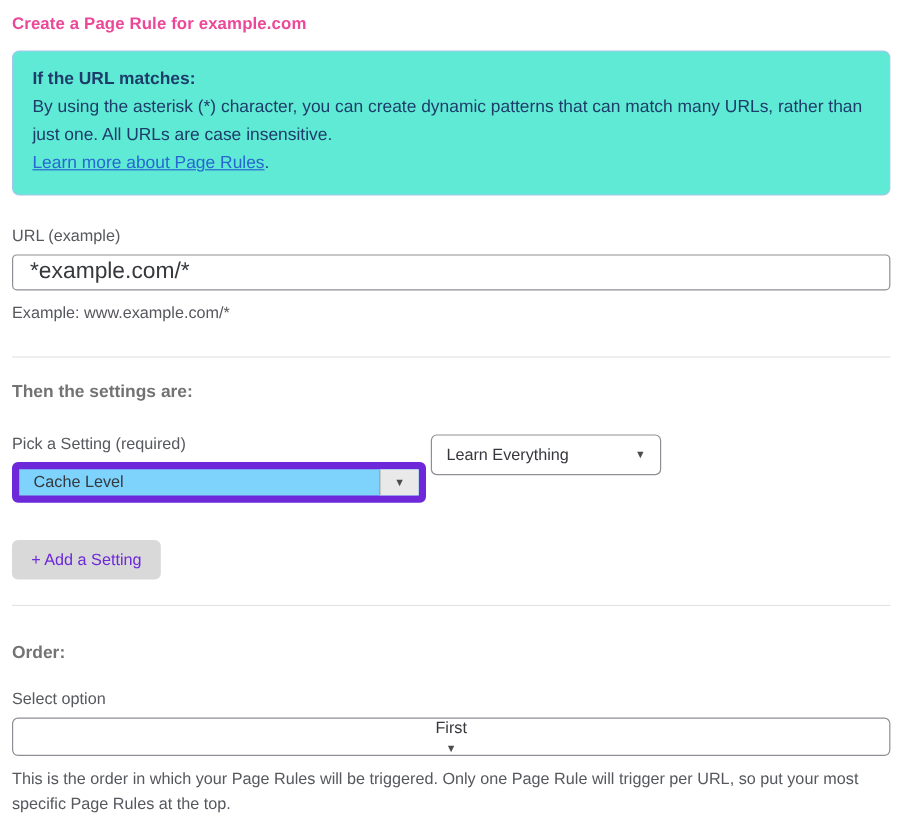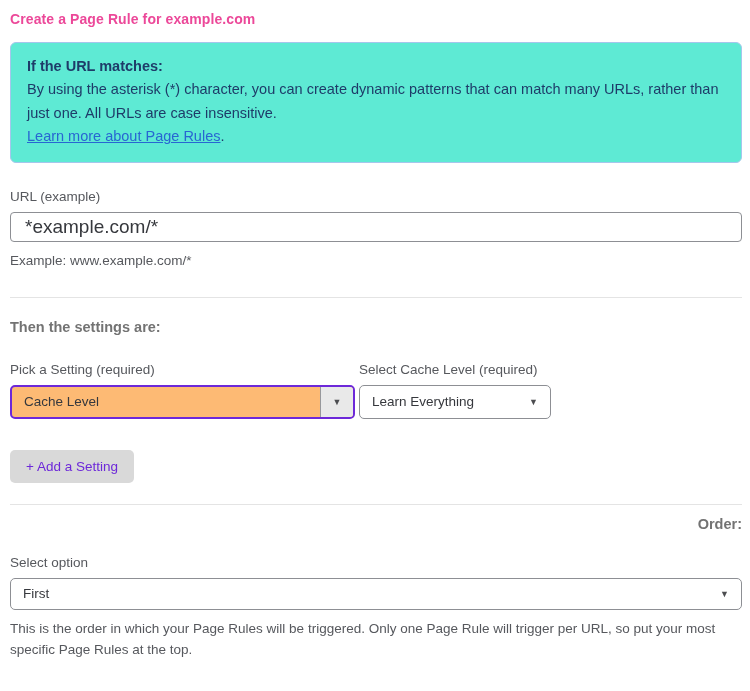--- a/index.html
+++ b/index.html
@@ -83,23 +83,23 @@
     display: flex;
     gap: 4px;
     margin-top: 27px;
   }
   .settings-col-1 { width: 345px; }
   .settings-col-2 { width: 192px; }
 
   .select-split {
     display: flex;
     height: 34px;
-    border: 2px solid #6d28d9;
+    border: 6px solid #6d28d9;
     border-radius: 5px;
-    background: #fdba74;
+    background: #7dd3fc;
     overflow: hidden;
     cursor: pointer;
   }
   .select-split .select-value {
     flex: 1;
     display: flex;
     align-items: center;
     padding: 0 12px;
     font-size: 13.5px;
     color: #36383d;
@@ -135,23 +135,23 @@
     font-size: 13.5px;
     border: none;
     border-radius: 5px;
     padding: 9px 16px;
     cursor: pointer;
   }
   .btn-gray { background: #d9d9d9; color: #6d28d9; }
 
   .add-setting-btn { margin-top: 31px; }
 
-  .order-section-heading { margin-top: 11px; text-align: right; }
+  .order-section-heading { margin-top: 31px; }
   .order-select-label { margin-top: 23px; }
-  .order-select { height: 32px; width: 100%; }
+  .order-select { height: 32px; width: 100%; flex-direction: column; }
 
   .order-helper { margin-top: 8px; }
 </style>
 </head>
 <body>
 
 <div class="container">
 
   <h1 class="page-title">Create a Page Rule for example.com</h1>
 
@@ -173,21 +173,20 @@
 
   <div class="settings-row">
     <div class="settings-col-1">
       <div class="field-label">Pick a Setting (required)</div>
       <div class="select-split">
         <div class="select-value">Cache Level</div>
         <div class="select-arrow-seg">▼</div>
       </div>
     </div>
     <div class="settings-col-2">
-      <div class="field-label">Select Cache Level (required)</div>
       <div class="select-inline">
         <span>Learn Everything</span>
         <span class="arrow">▼</span>
       </div>
     </div>
   </div>
 
   <button class="btn btn-gray add-setting-btn">+ Add a Setting</button>
 
   <hr class="divider divider-2">

